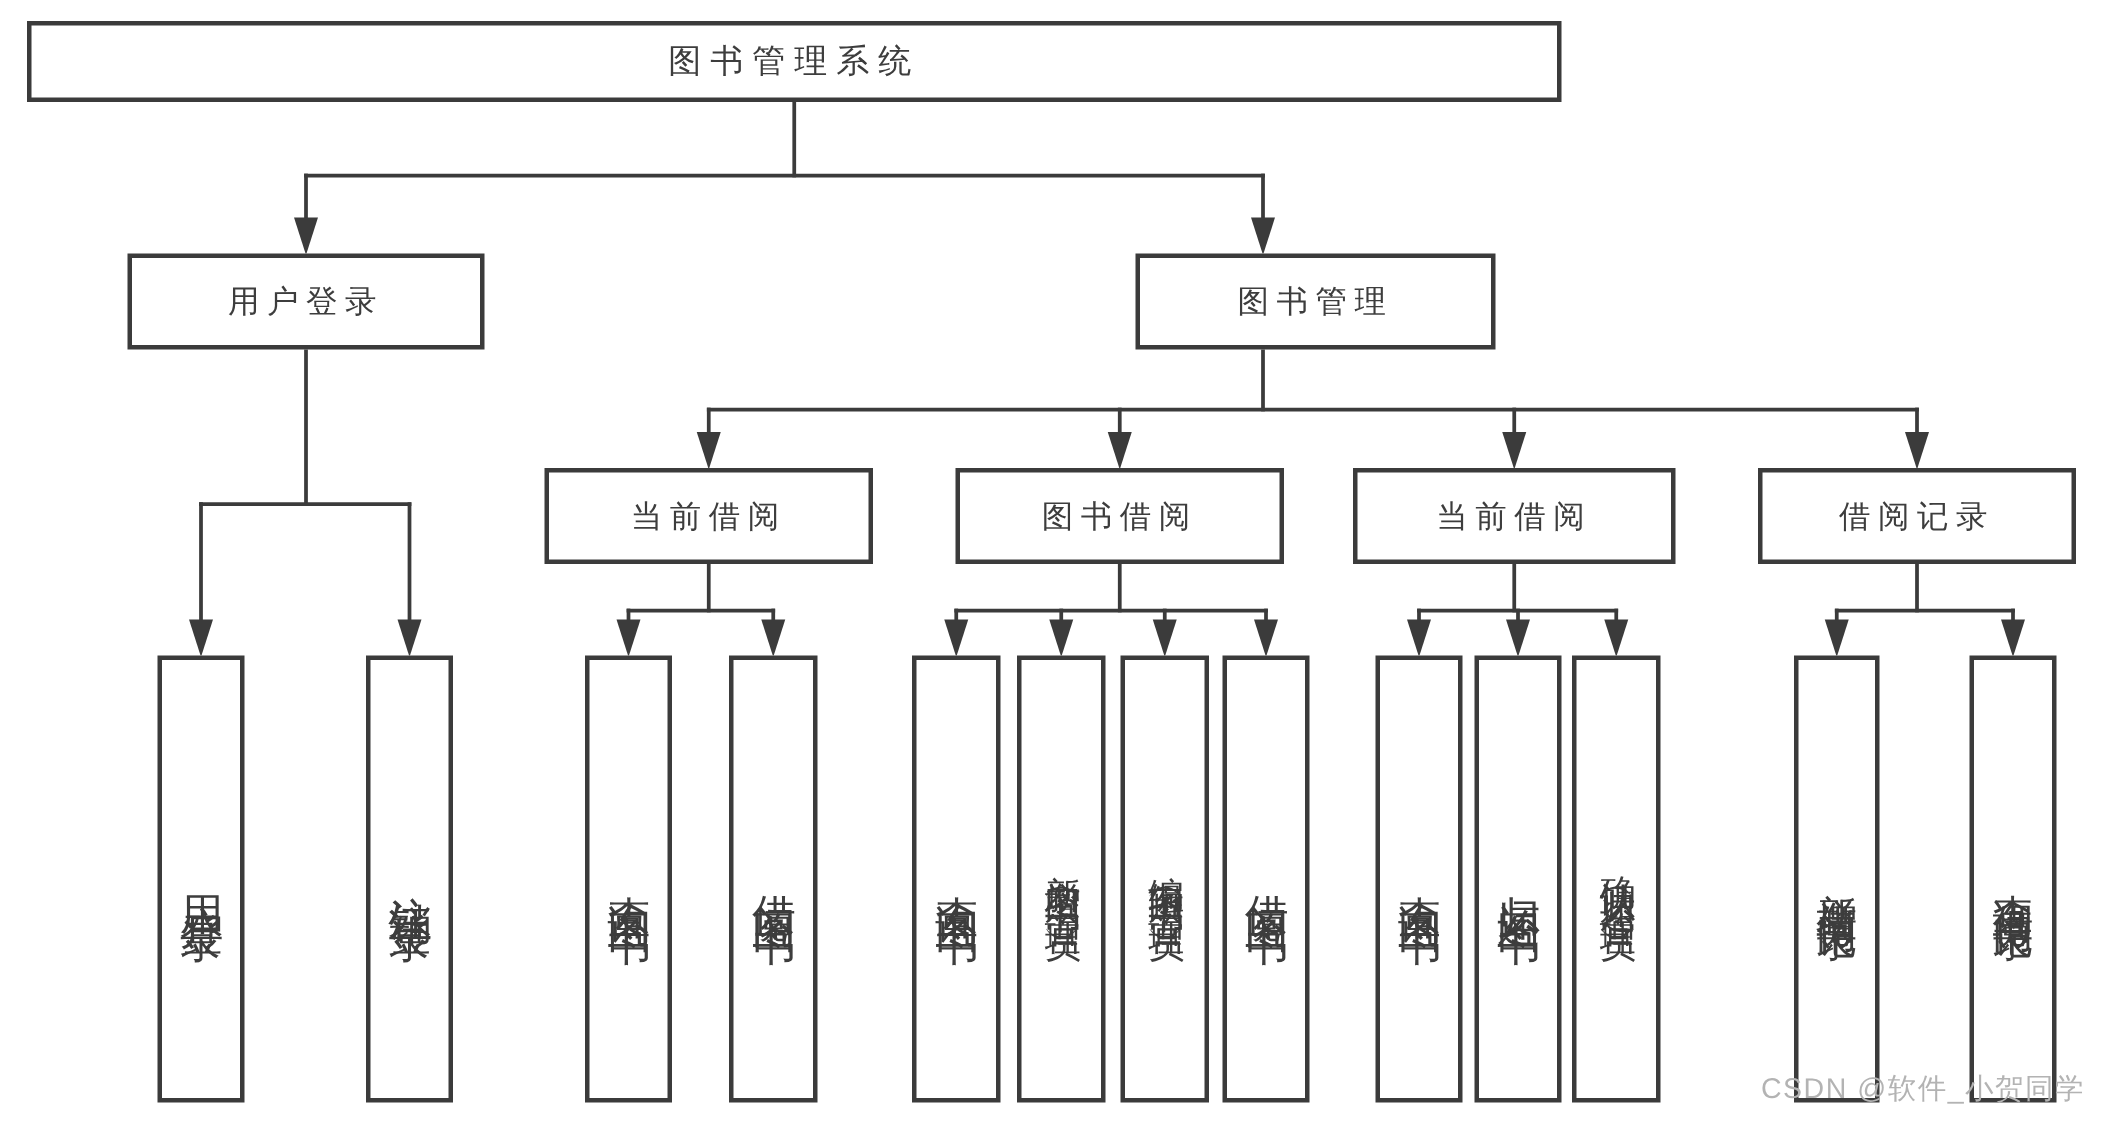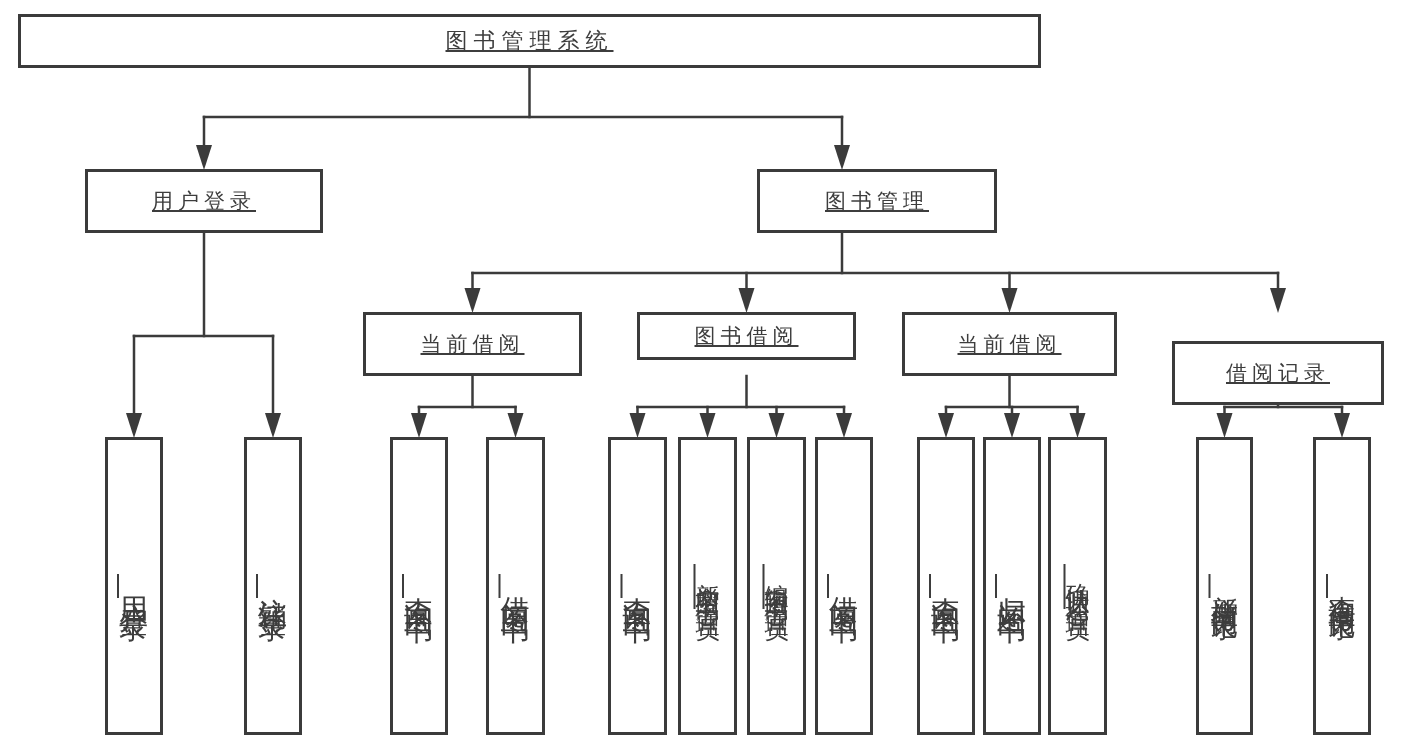--- a/index.html
+++ b/index.html
@@ -25,21 +25,20 @@
     position: absolute;
     box-sizing: border-box;
     background: var(--box-bg, #ffffff);
     border: 3px solid var(--line, #3b3b3b);
     color: var(--text, #3d3d3d);
     display: flex;
     align-items: center;
     justify-content: center;
     z-index: 2;
     white-space: nowrap;
-    text-decoration: underline;
   }
   .node.h-root {
     font-size: 22px;
     letter-spacing: 6px;
   }
   .node.h-branch {
     font-size: 21px;
     letter-spacing: 5px;
   }
   .node.v-leaf {
@@ -119,26 +118,27 @@
     </svg>
   <div id="nodes">
       <div class="node h-root" style="left: 18px; top: 14px; width: 1023px; height: 54px;">图书管理系统</div>
       <div class="node h-branch" style="left: 85px; top: 169px; width: 238px; height: 64px;">用户登录</div>
       <div class="node v-leaf v-lg" style="left: 105px; top: 437px; width: 58px; height: 298px;">用户登录</div>
       <div class="node v-leaf v-lg" style="left: 244px; top: 437px; width: 58px; height: 298px;">注销登录</div>
       <div class="node h-branch" style="left: 757px; top: 169px; width: 240px; height: 64px;">图书管理</div>
       <div class="node h-branch" style="left: 363px; top: 312px; width: 219px; height: 64px;">当前借阅</div>
       <div class="node v-leaf v-lg" style="left: 390px; top: 437px; width: 58px; height: 298px;">查询图书</div>
       <div class="node v-leaf v-lg" style="left: 486px; top: 437px; width: 59px; height: 298px;">借阅图书</div>
-      <div class="node h-branch" style="left: 637px; top: 312px; width: 219px; height: 48px;">图书借阅</div>
+      <div class="node h-branch" style="left: 637px; top: 312px; width: 219px; height: 64px;">图书借阅</div>
       <div class="node v-leaf v-lg" style="left: 608px; top: 437px; width: 59px; height: 298px;">查询图书</div>
       <div class="node v-leaf v-sm" style="left: 678px; top: 437px; width: 59px; height: 298px;">新增图书（管理员）</div>
       <div class="node v-leaf v-sm" style="left: 747px; top: 437px; width: 59px; height: 298px;">编辑图书（管理员）</div>
       <div class="node v-leaf v-lg" style="left: 815px; top: 437px; width: 58px; height: 298px;">借阅图书</div>
       <div class="node h-branch" style="left: 902px; top: 312px; width: 215px; height: 64px;">当前借阅</div>
       <div class="node v-leaf v-lg" style="left: 917px; top: 437px; width: 58px; height: 298px;">查询图书</div>
       <div class="node v-leaf v-lg" style="left: 983px; top: 437px; width: 58px; height: 298px;">归还图书</div>
       <div class="node v-leaf v-sm" style="left: 1048px; top: 437px; width: 59px; height: 298px;">确认归还（管理员）</div>
-      <div class="node h-branch" style="left: 1172px; top: 312px; width: 212px; height: 64px; margin-top: 29px;">借阅记录</div>
+      <div class="node h-branch" style="left: 1172px; top: 312px; width: 212px; height: 64px;">借阅记录</div>
       <div class="node v-leaf v-md" style="left: 1196px; top: 437px; width: 57px; height: 298px;">新增借阅记录</div>
       <div class="node v-leaf v-md" style="left: 1313px; top: 437px; width: 58px; height: 298px;">查询借阅记录</div>
     </div>
+  <div id="watermark">CSDN @软件_小贺同学</div>
 </div>
 
 </body></html>

